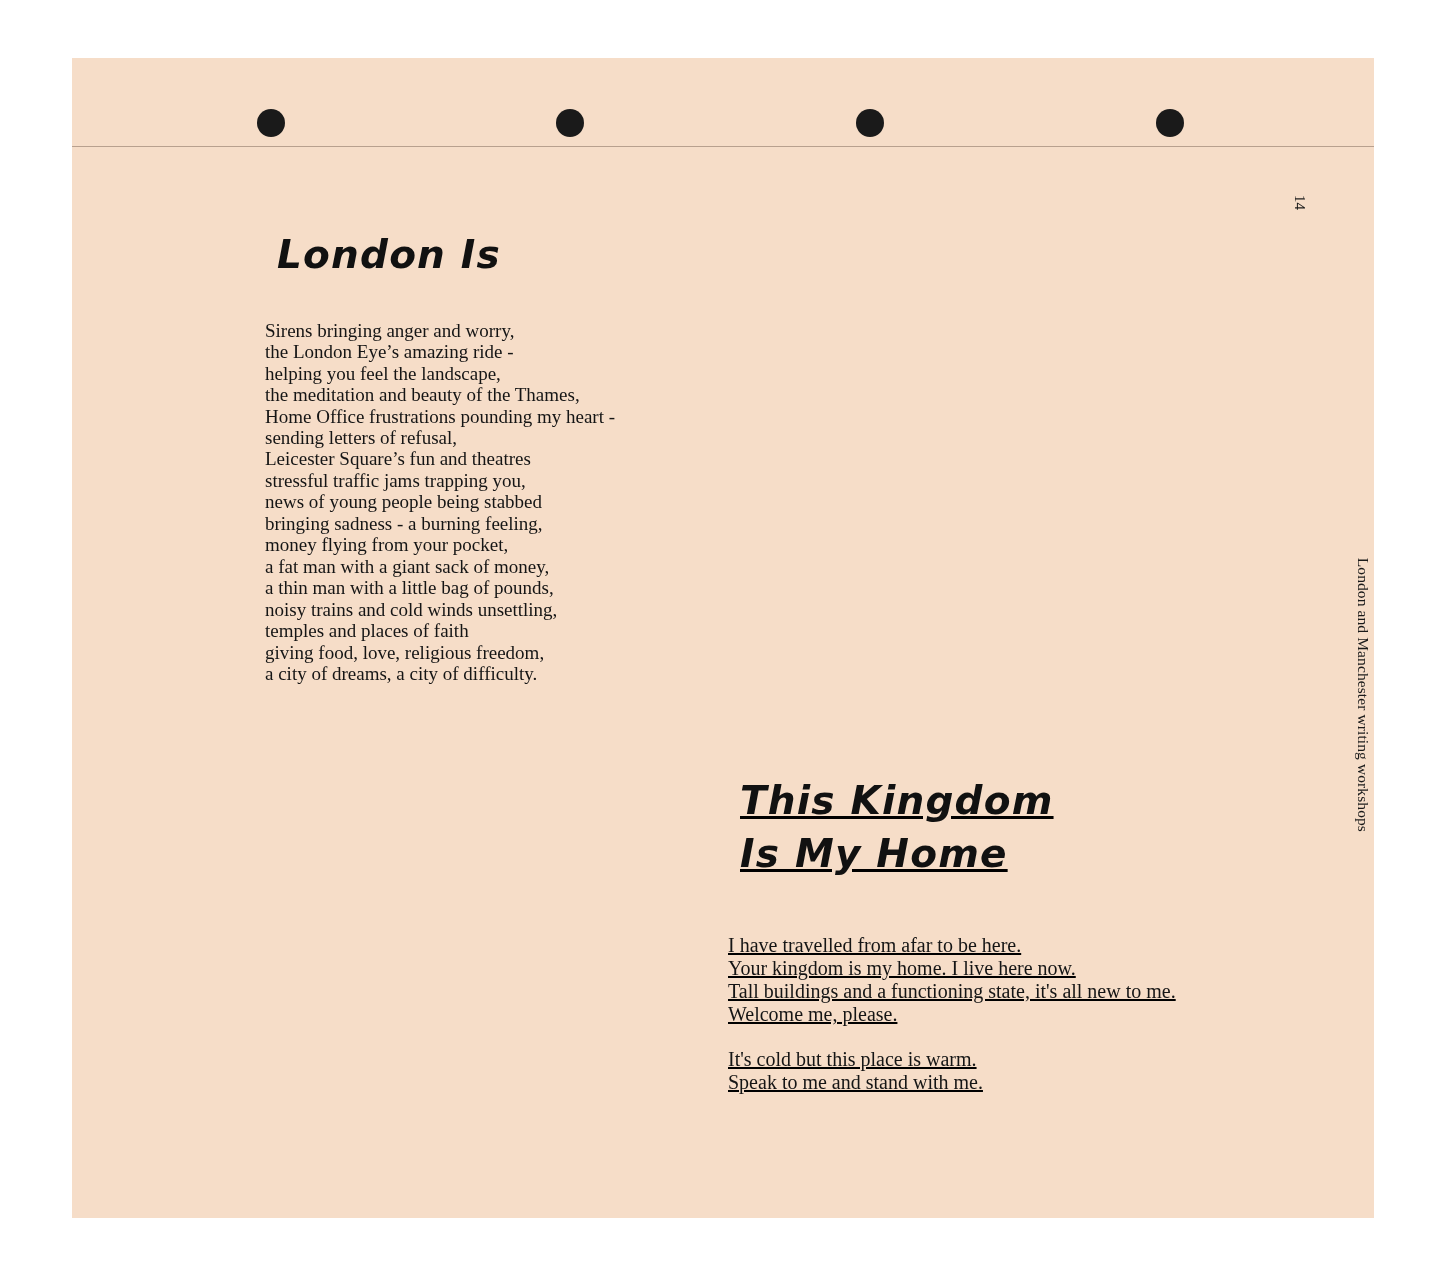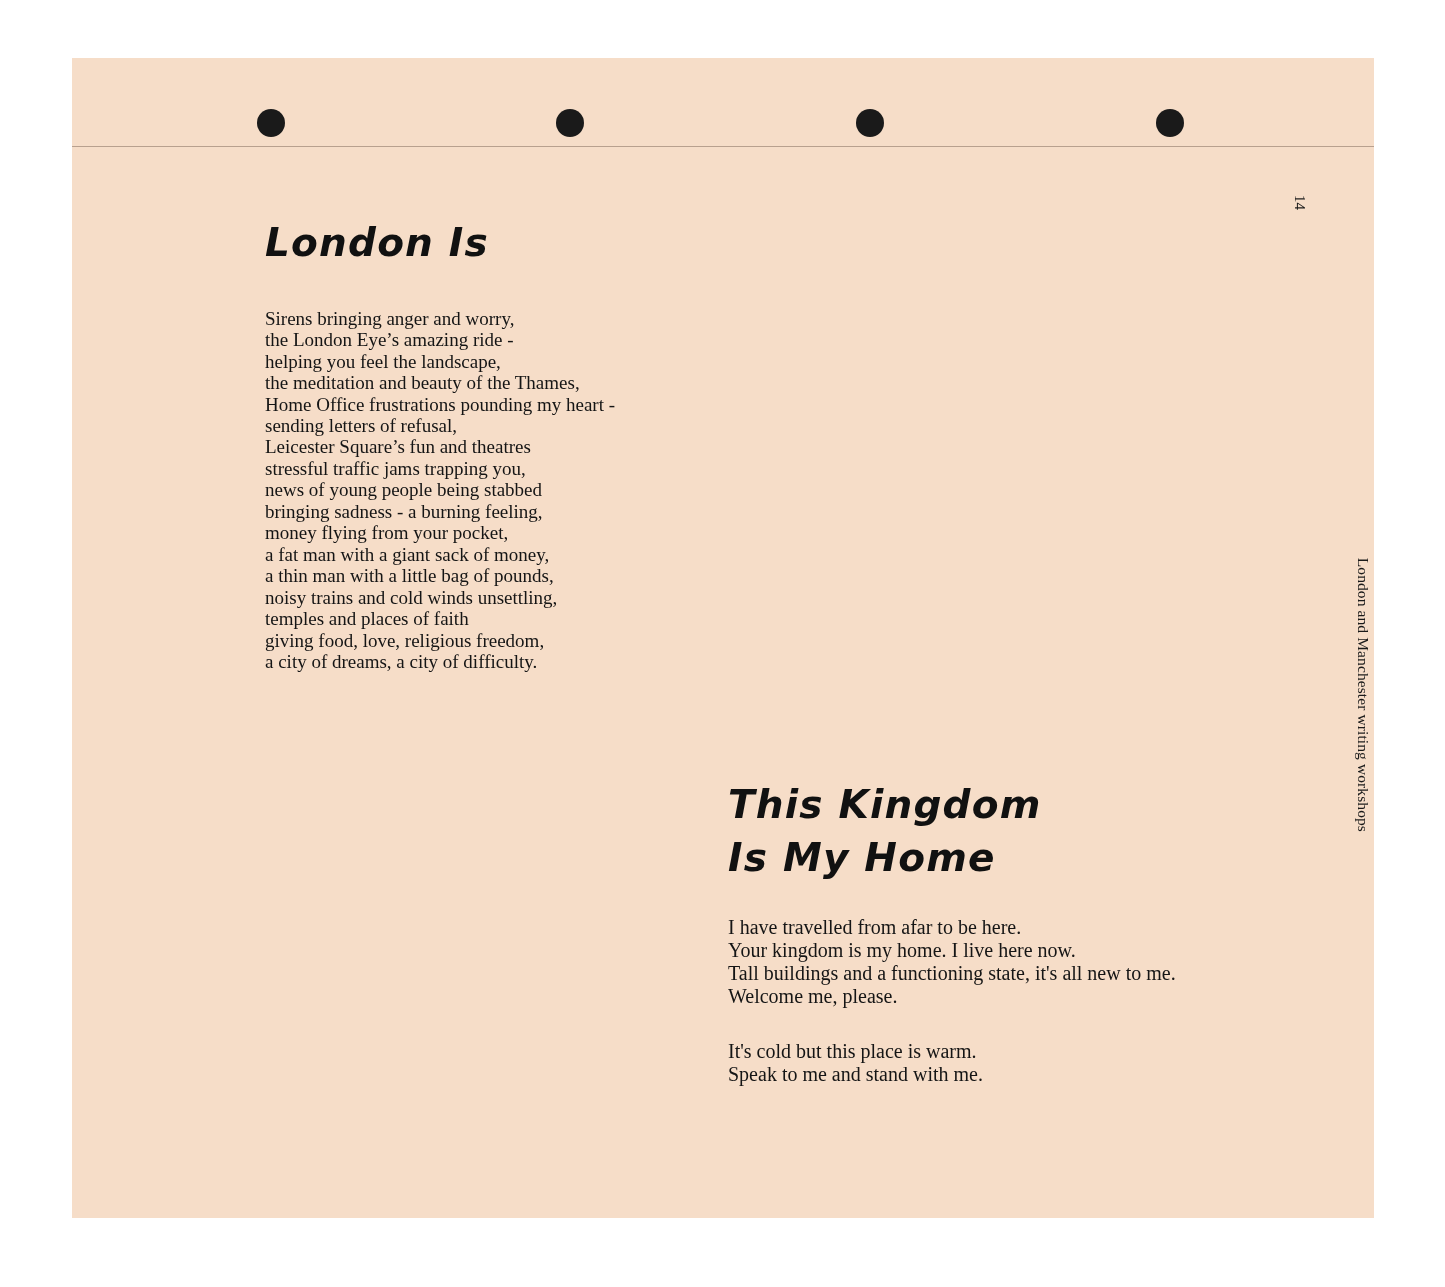--- a/index.html
+++ b/index.html
@@ -74,21 +74,21 @@
   }
 
   .poem-title {
     font-family: "DejaVu Sans", sans-serif;
     font-weight: bold;
     font-style: italic;
     font-size: 39px;
     color: #111111;
     letter-spacing: 1.2px;
     line-height: 1.35;
-    margin: 0;
+    margin: 12px;
     white-space: pre-line;
   }
 
   .poem-body {
     font-family: "Liberation Serif", serif;
     font-size: 19px;
     line-height: 1.13;
     color: #151515;
     margin: 0;
     white-space: pre-line;
@@ -102,30 +102,31 @@
     width: 620px;
   }
   .poem-one .poem-body {
     margin-top: 38px;
   }
 
   
   .poem-two {
     position: absolute;
     left: 656px;
-    top: 721px;
+    top: 705px;
     width: 600px;
+    text-decoration: underline;
   }
   .poem-two .poem-body {
-    margin-top: 32px;
+    margin-top: 54px;
     font-size: 20px;
     line-height: 1.15;
   }
   .poem-two .stanza + .stanza {
-    margin-top: 32px;
+    margin-top: 22px;
   }
 </style>
 </head>
 <body>
 
 <div class="page">
 
   <div class="binding-strip">
     <div class="punch-hole h1"></div>
     <div class="punch-hole h2"></div>

